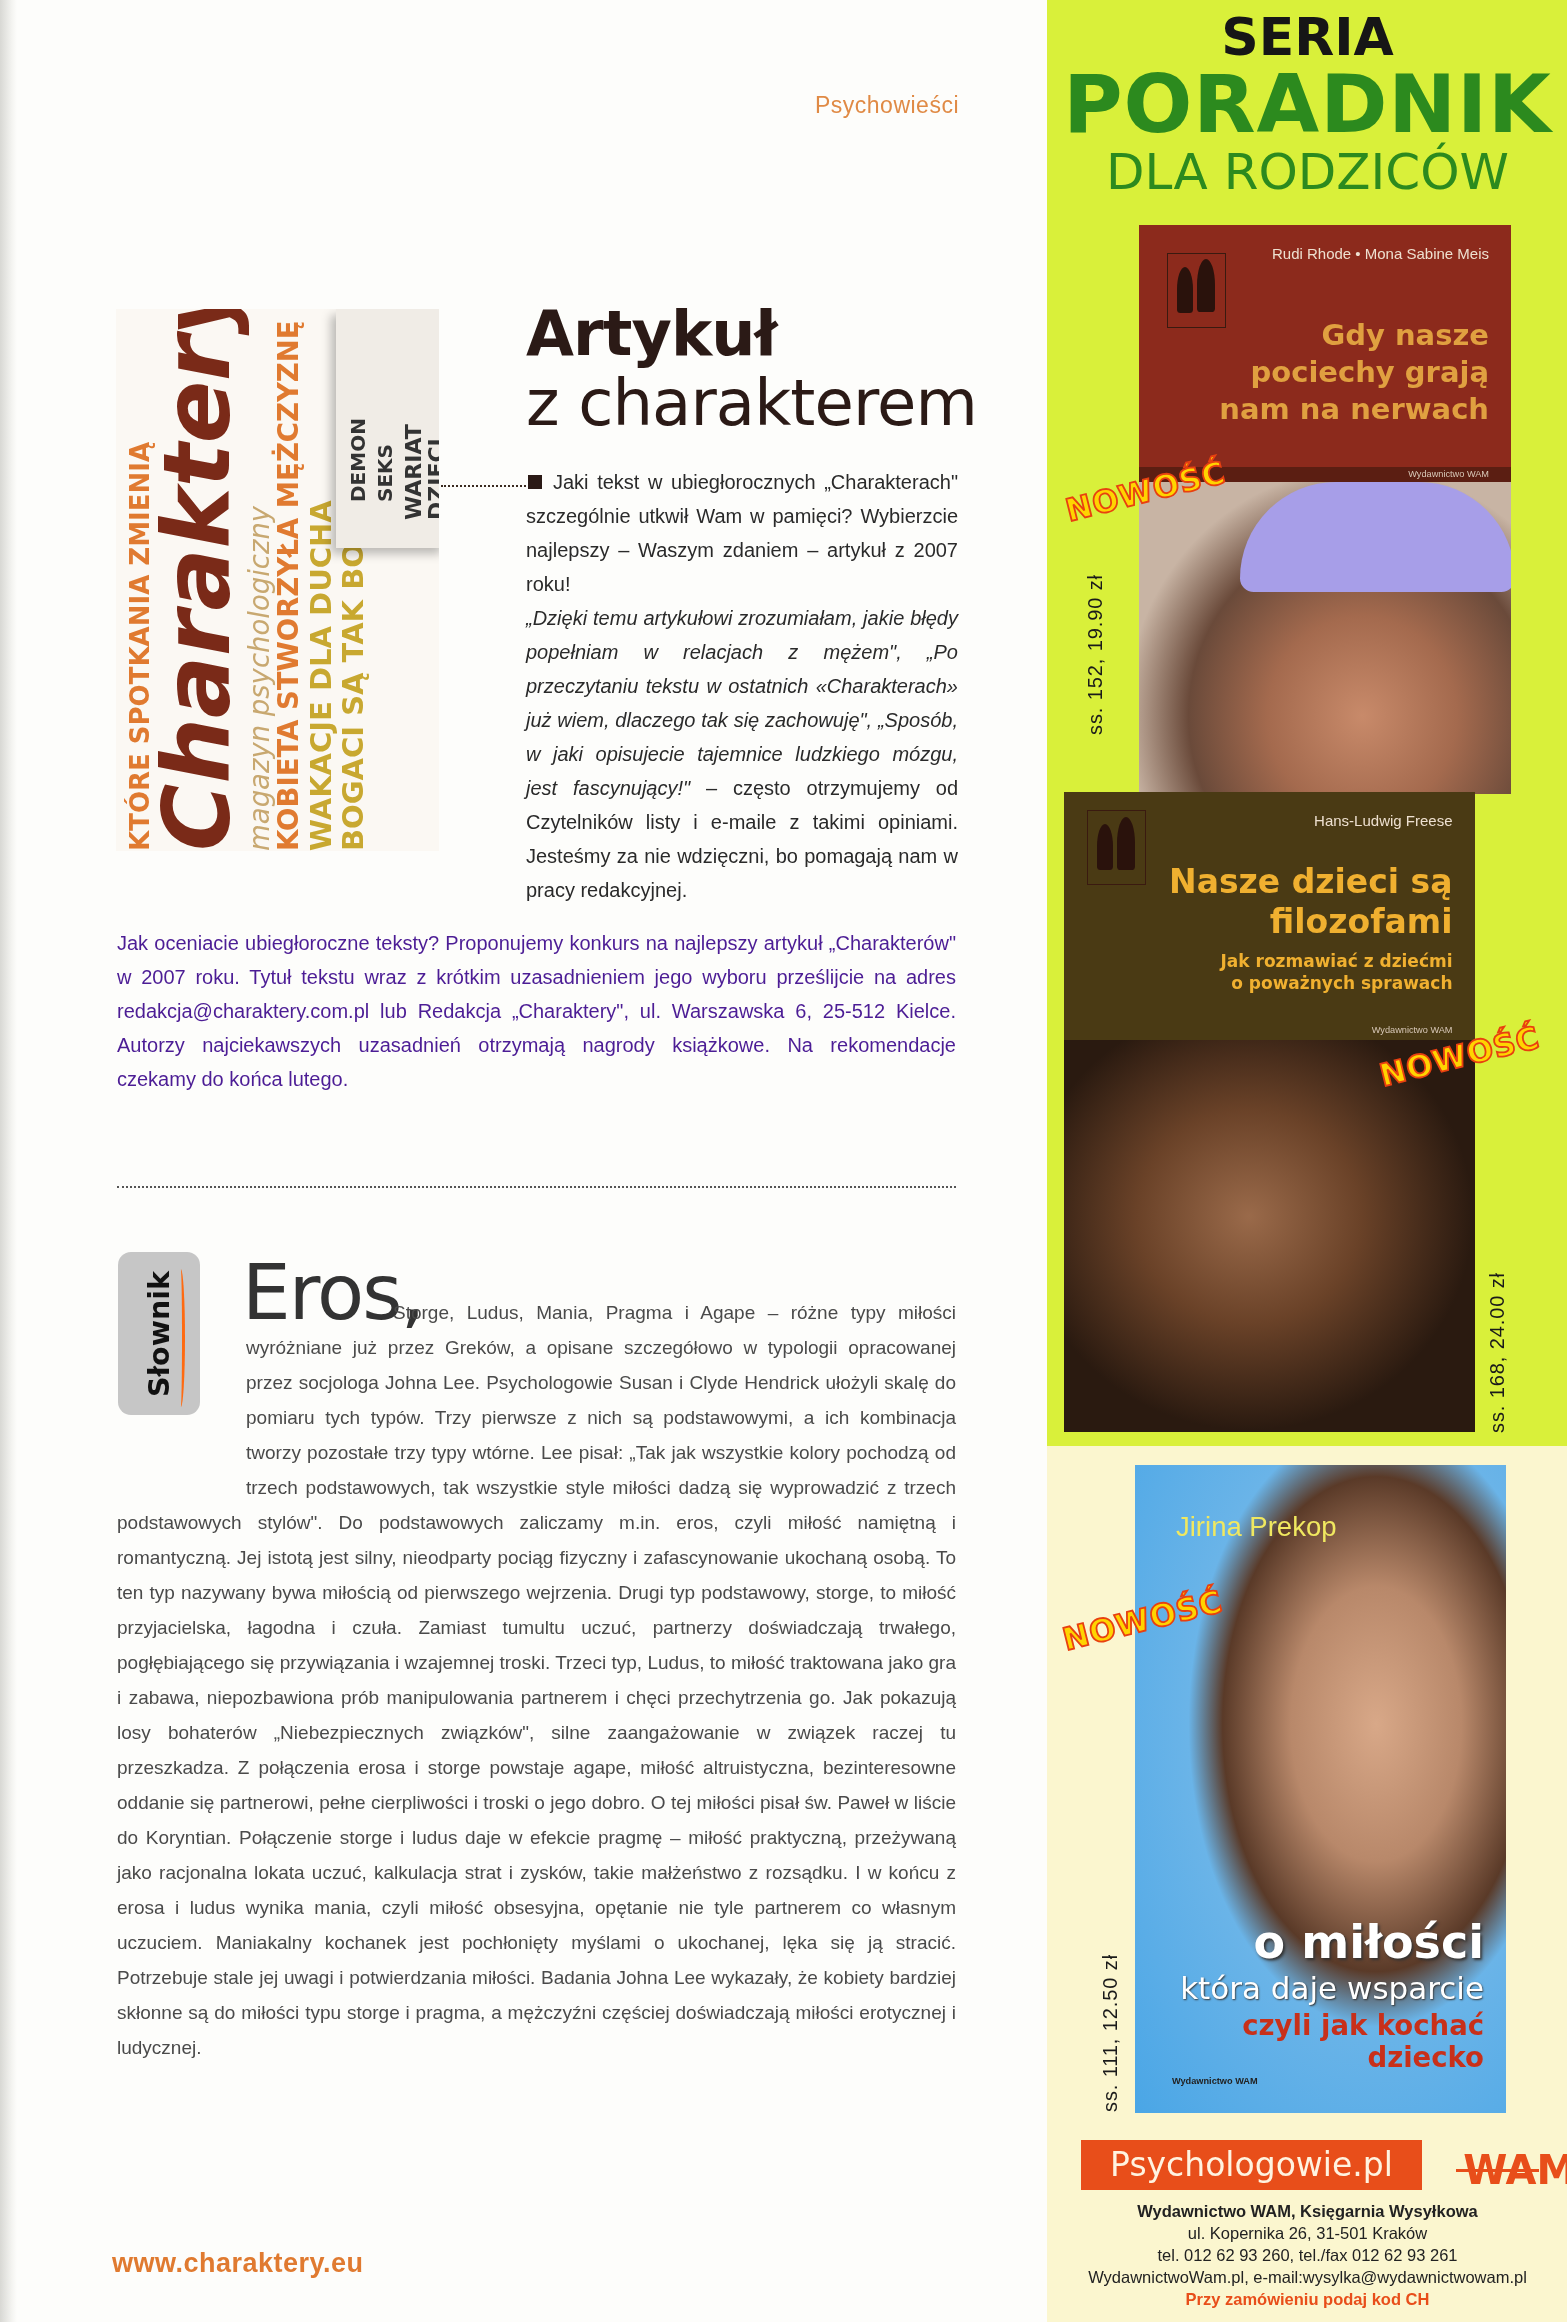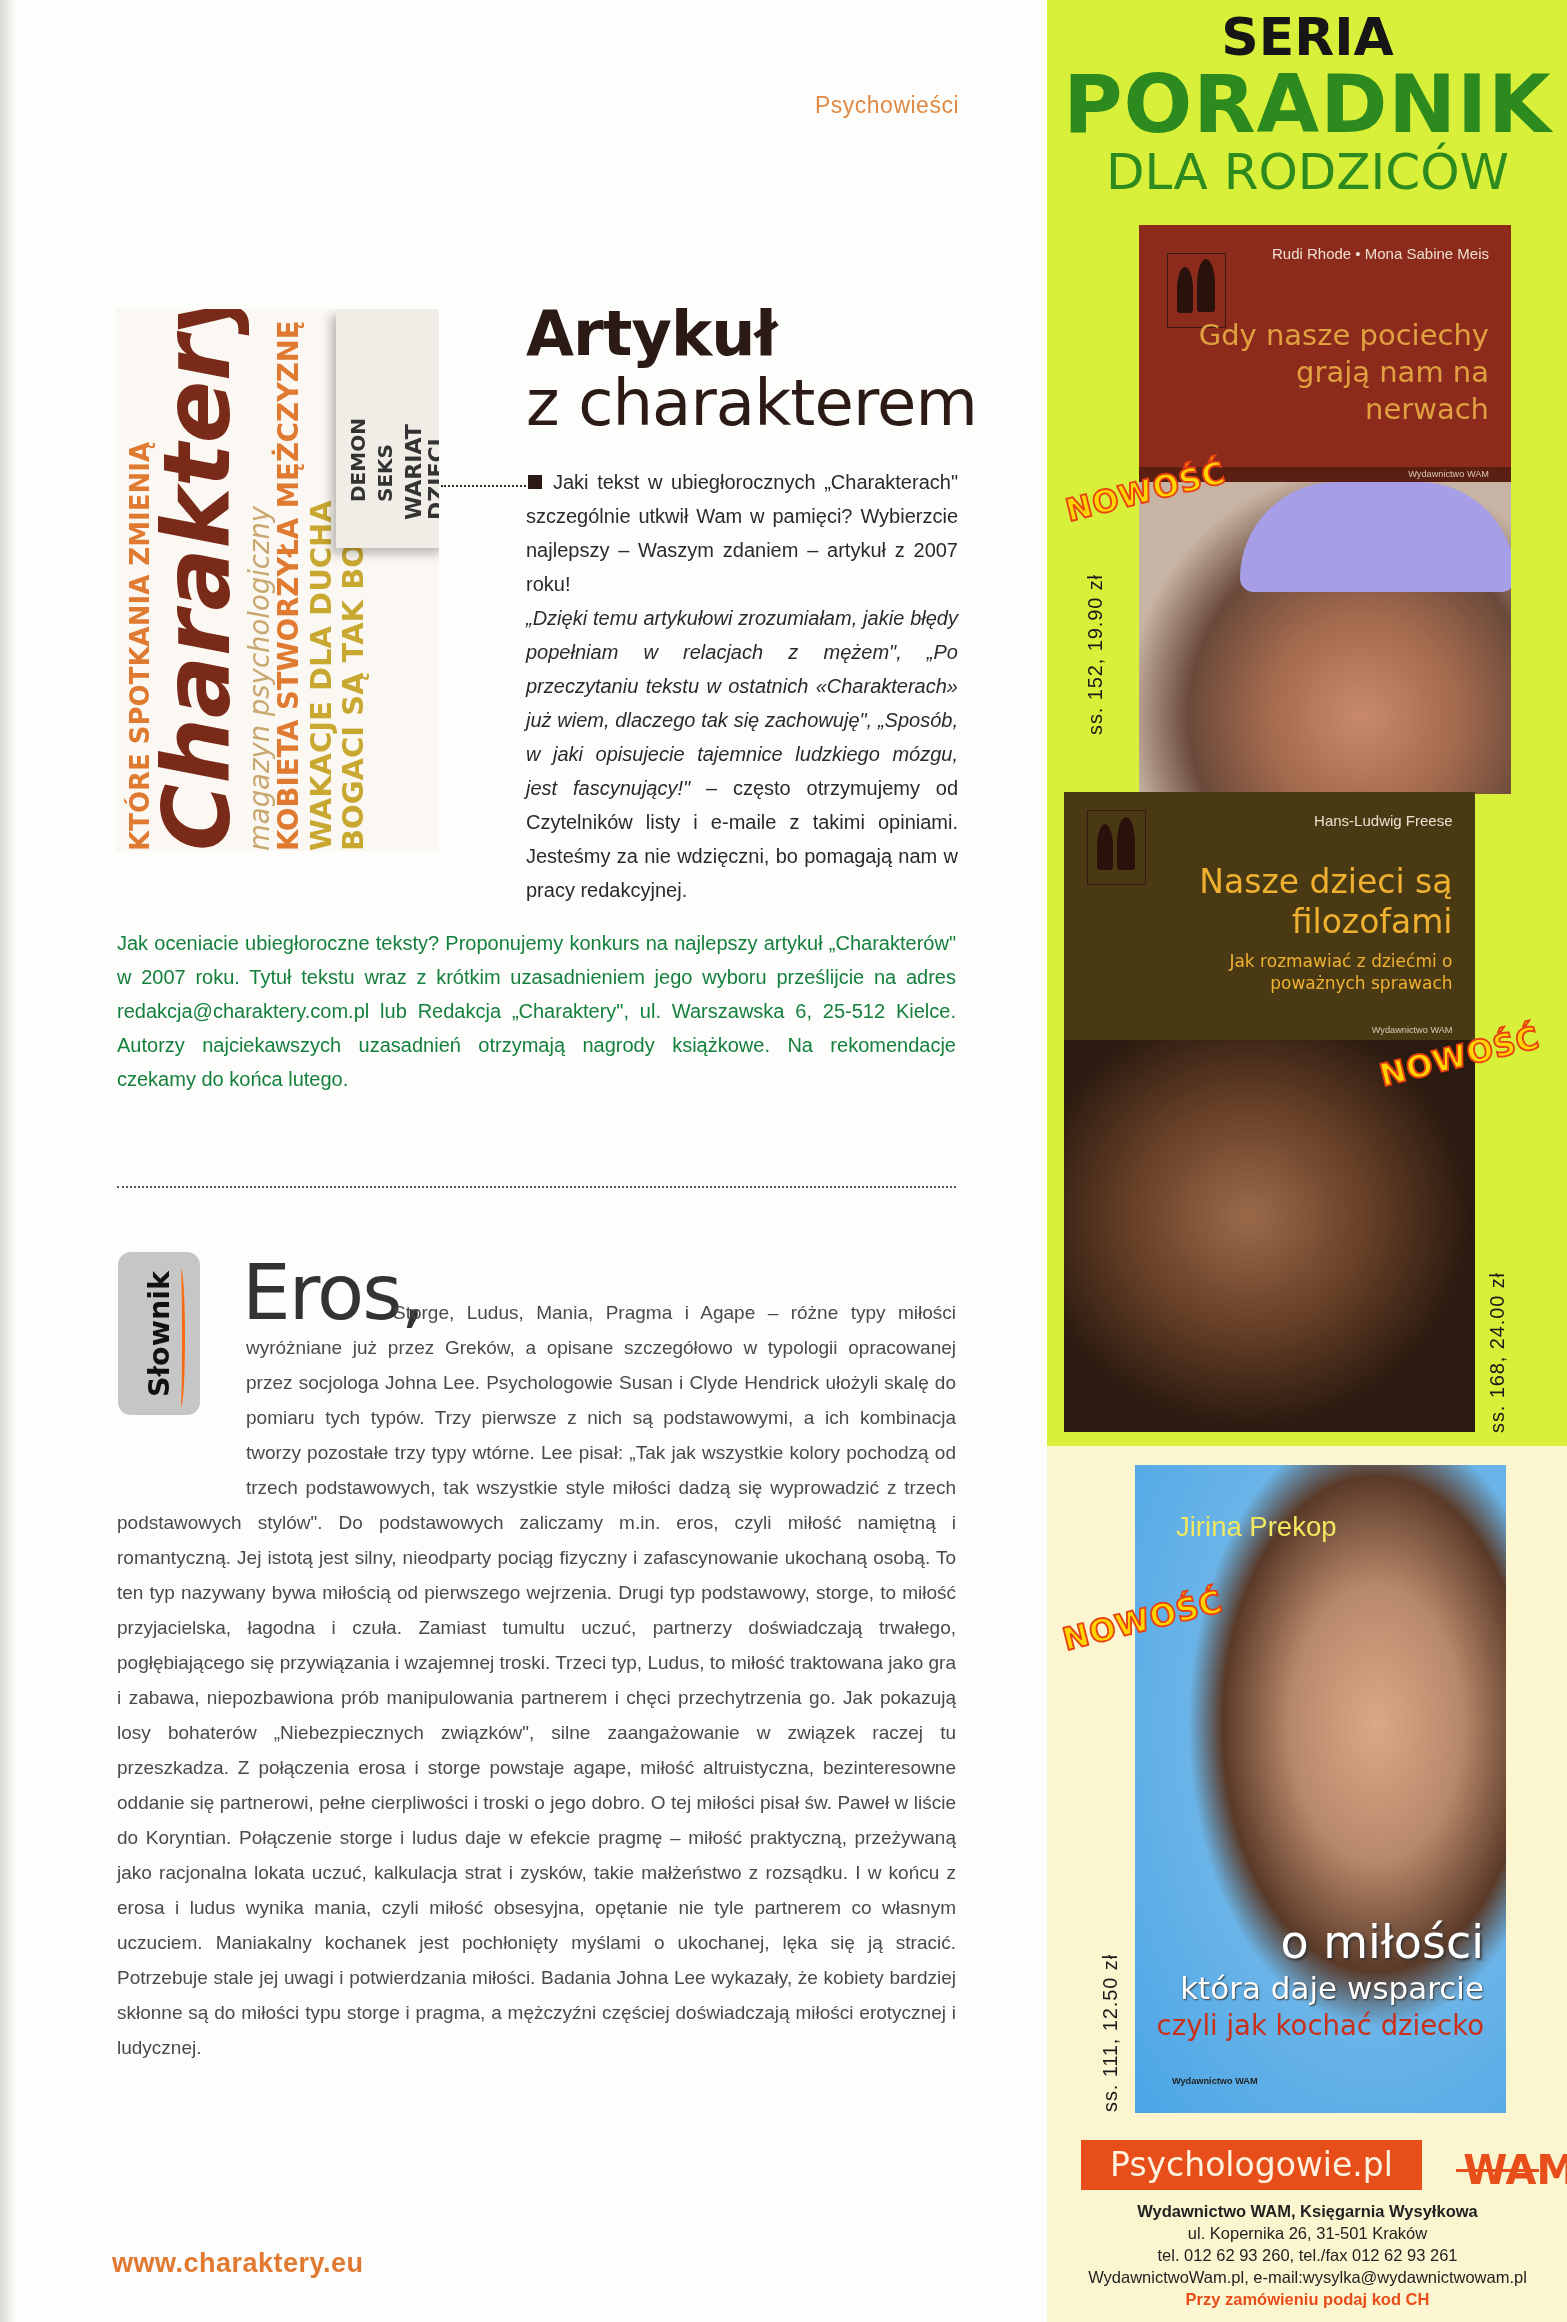--- a/index.html
+++ b/index.html
@@ -42,21 +42,21 @@
     position:absolute; left:528px; top:475px; width:13.8px; height:13.8px; background:#2b1a16;
   }
   .intro-text {
     position:absolute; left:526px; top:465px; width:432px;
     font-size:20px; line-height:34px; color:#2a2a2a; text-align:justify;
   }
   .intro-text .lead { text-indent:27px; display:block; }
   .intro-text .quote { font-style:italic; display:block; }
   .contest-text {
     position:absolute; left:117px; top:926px; width:839px;
-    font-size:20px; line-height:34px; color:#15803d; text-align:justify;
+    font-size:20px; line-height:34px; color:#4c1d95; text-align:justify;
   }
   .divider {
     position:absolute; left:117px; top:1186px; width:839px; border-top:2.8px dotted #555;
   }
   
   .slownik-badge {
     position:absolute; left:118px; top:1252px; width:82px; height:163px;
     background:#c6c6c6; border-radius:13px;
   }
   .slownik-badge .lbl {
@@ -109,21 +109,21 @@
   .book .band { position:absolute; left:0; top:0; width:100%; }
   .book .logo {
     position:absolute; width:57px; height:73px; border:1.8px solid #3a1a10;
   }
   .book .logo::before, .book .logo::after {
     content:""; position:absolute; background:#2a120c; border-radius:50% 50% 3.7px 3.7px;
   }
   .book .logo::before { left:9.2px; top:13px; width:16.5px; height:46px; }
   .book .logo::after { left:29px; top:5.5px; width:18.4px; height:53px; }
   .book .author { position:absolute; right:22px; font-size:15px; color:#eee0d0; }
-  .book .title { position:absolute; right:22px; text-align:right; font-weight:normal; font-family:"DejaVu Sans", sans-serif; }
+  .book .title { position:absolute; right:22px; text-align:right; font-weight:bold; font-family:"DejaVu Sans", sans-serif; }
   .book .pub { position:absolute; right:22px; font-size:9.2px; color:#d8c8b8; }
   .book1 { left:92px; top:225px; width:372px; height:569px; }
   .book1 .band { height:242px; background:#8c2a1c; }
   .book1 .band2 { position:absolute; left:0; top:242px; width:100%; height:14.7px; background:#5b1e12; }
   .book1 .photo { position:absolute; left:0; top:257px; width:100%; height:312px;
      background:radial-gradient(ellipse at 60% 75%, #c88a6a 0%, #a46a4e 30%, #6a4a3a 55%, #c8b4a4 75%); }
   .book1 .cap { position:absolute; left:101px; top:257px; width:275px; height:110px;
      background:#a79ee8; border-radius:129px 129px 18.4px 18.4px; }
   .book2 { left:16.5px; top:792px; width:411px; height:640px; }
   .book2 .band { height:248px; background:#4a3a14; }

